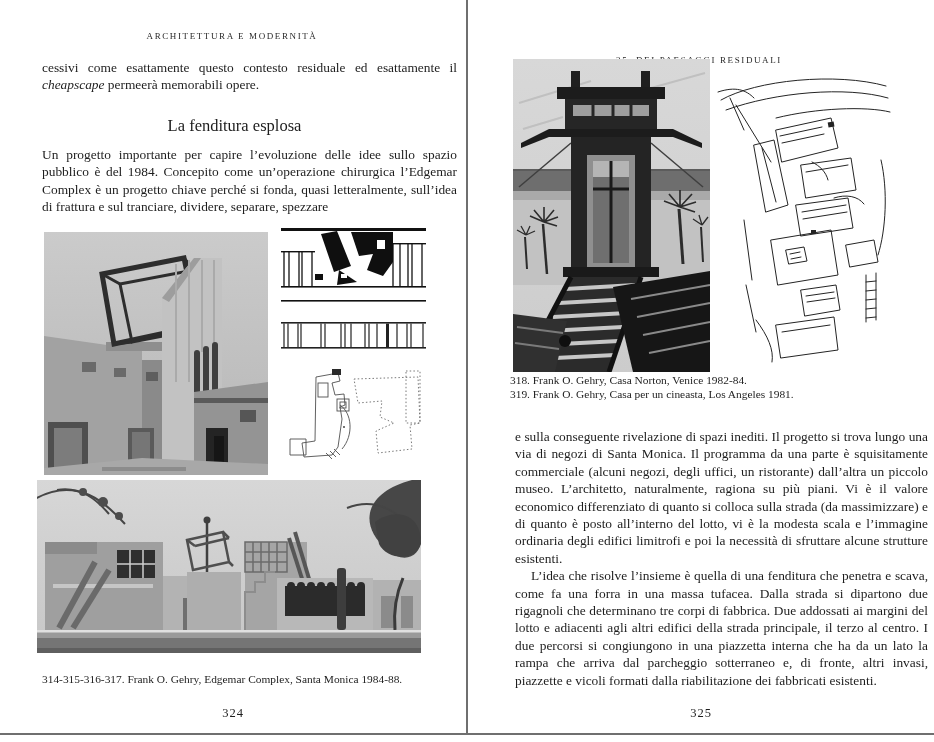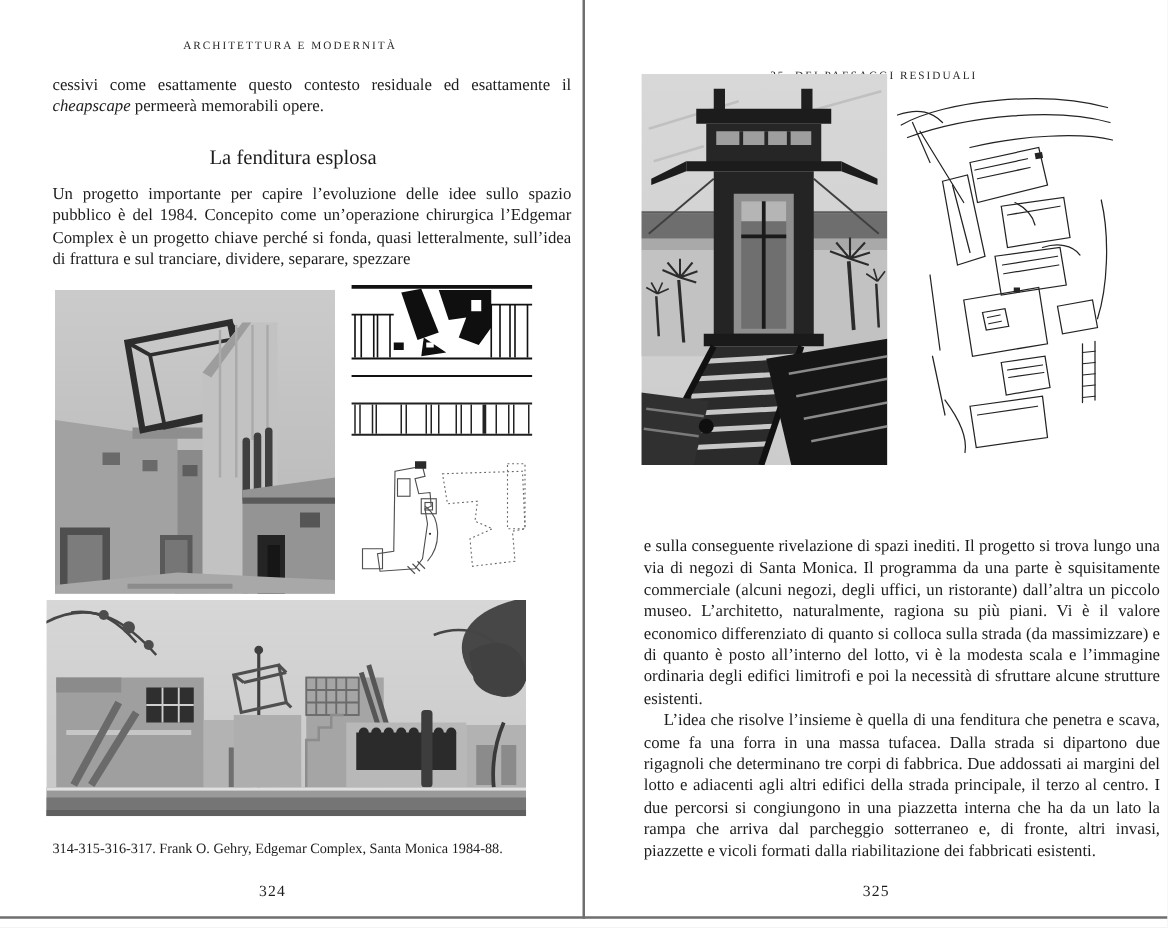--- a/index.html
+++ b/index.html
@@ -246,21 +246,21 @@
       <path d="M338,42 C358,28 384,32 384,64 C378,82 350,80 342,64 Z" fill="#414141"></path>
       <rect x="0" y="150" width="384" height="23" fill="#9a9a9a"></rect>
       <rect x="0" y="150" width="384" height="2.5" fill="#e0e0e0"></rect>
       <rect x="0" y="158" width="384" height="15" fill="#757575"></rect>
       <rect x="0" y="168" width="384" height="5" fill="#5f5f5f"></rect>
     </svg>
   </div>
 
   <div class="abs caption" style="left:42px;top:663px;width:415px;margin-top:10px;">314-315-316-317.  Frank O. Gehry, Edgemar Complex, Santa Monica 1984-88.</div>
 
-  <div class="abs page-number" style="left:29px;top:706px;width:378px;">324</div>
+  <div class="abs page-number" style="left:44px;top:706px;width:378px;">324</div>
 
   <div class="abs running-head" style="left:510px;top:31px;width:378px;margin-top:24px;">25. DEI PAESAGGI RESIDUALI</div>
 
   <div class="fig" style="left:513px;top:59px;width:197px;height:313px;">
     <svg viewBox="0 0 197 313" preserveAspectRatio="none">
       <defs>
         <linearGradient id="sky3" x1="0" y1="0" x2="0" y2="1">
           <stop offset="0" stop-color="#d8d8d8"></stop>
             <stop offset="1" stop-color="#cccccc"></stop>
         </linearGradient>
@@ -370,20 +370,24 @@
         <path d="M118,128 C130,124 142,126 148,134"></path>
         <path d="M96,92 C104,96 110,102 112,110"></path>
       </g>
       <g fill="#242424">
         <rect x="112" y="52" width="6" height="5" transform="rotate(-10 115 54)"></rect>
         <rect x="95" y="160" width="5" height="4"></rect>
       </g>
     </svg>
   </div>
 
+  <div class="abs caption" style="left:510px;top:374px;width:412px;">
+    <div>318.  Frank O. Gehry, Casa Norton, Venice 1982-84.</div>
+    <div>319.  Frank O. Gehry, Casa per un cineasta, Los Angeles 1981.</div>
+  </div>
 
   <div class="abs body-text" style="left:515px;top:428px;width:413px;">
     <p>e sulla conseguente rivelazione di spazi inediti. Il progetto si trova lungo una via di negozi di Santa Monica. Il programma da una parte è squisitamente commerciale (alcuni negozi, degli uffici, un ristorante) dall’altra un piccolo museo. L’architetto, naturalmente, ragiona su più piani. Vi è il valore economico differenziato di quanto si colloca sulla strada (da massimizzare) e di quanto è posto all’interno del lotto, vi è la modesta scala e l’immagine ordinaria degli edifici limitrofi e poi la necessità di sfruttare alcune strutture esistenti.</p>
     <p class="indent">L’idea che risolve l’insieme è quella di una fenditura che penetra e scava, come fa una forra in una massa tufacea. Dalla strada si dipartono due rigagnoli che determinano tre corpi di fabbrica. Due addossati ai margini del lotto e adiacenti agli altri edifici della strada principale, il terzo al centro. I due percorsi si congiungono in una piazzetta interna che ha da un lato la rampa che arriva dal parcheggio sotterraneo e, di fronte, altri invasi, piazzette e vicoli formati dalla riabilitazione dei fabbricati esistenti.</p>
   </div>
 
   <div class="abs page-number" style="left:512px;top:706px;width:378px;">325</div>
 
   <div class="spine"></div>
   <div class="bottom-rule"></div>

